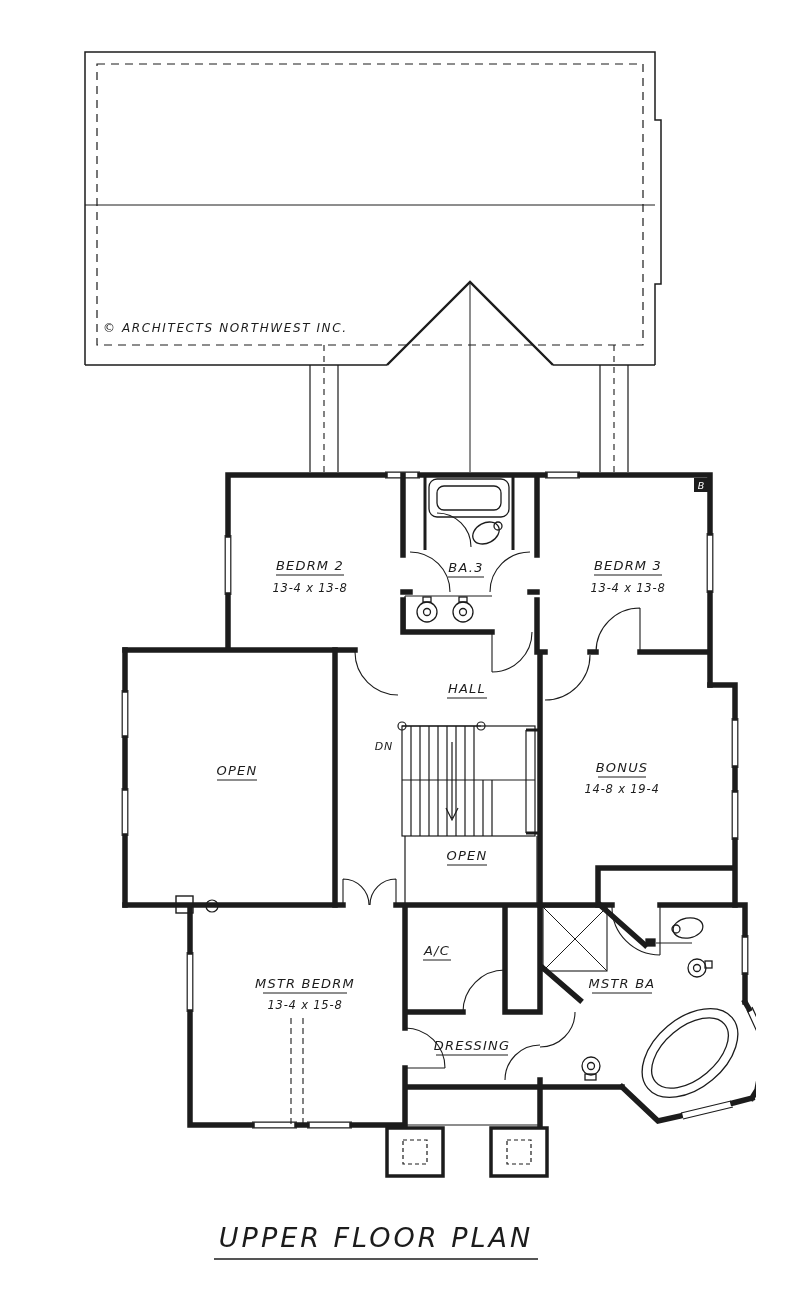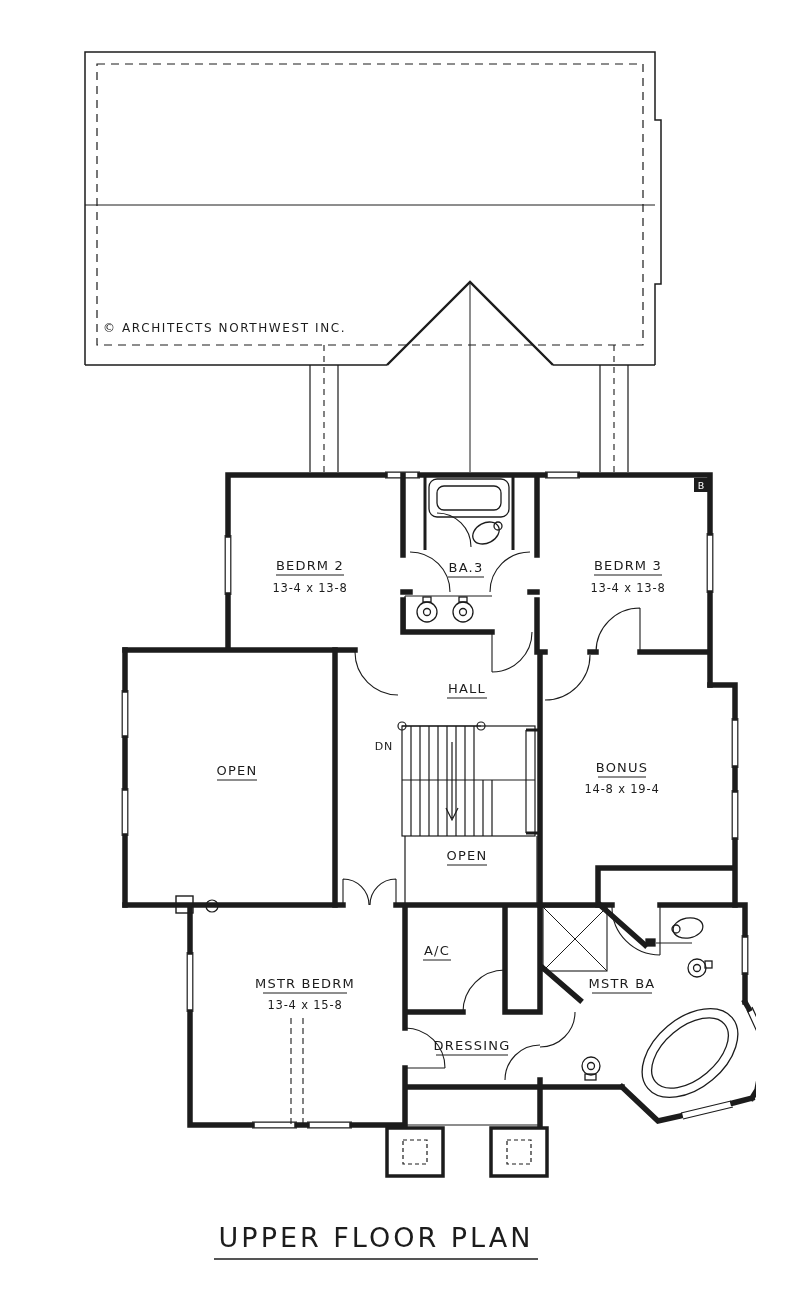--- a/index.html
+++ b/index.html
@@ -1,16 +1,16 @@
 <!DOCTYPE html>
 <html><head>
 <meta charset="utf-8">
 <style>
   html,body{margin:0;padding:0;background:#ffffff;}
-  .page{position:relative;width:756px;height:1297px;background:#ffffff;overflow:hidden;}
+  .page{position:relative;width:756px;height:1297px;background:#ffffff;overflow:hidden;font-style:italic;}
   svg{display:block;}
   .lbl{font-family:"DejaVu Sans",sans-serif;font-size:13px;letter-spacing:1.2px;fill:#1c1c1c;text-anchor:middle;}
   .dims{font-family:"DejaVu Sans",sans-serif;font-size:11.5px;letter-spacing:0.8px;fill:#1c1c1c;text-anchor:middle;}
   .small{font-family:"DejaVu Sans",sans-serif;font-size:11px;letter-spacing:0.8px;fill:#1c1c1c;text-anchor:middle;}
   .copyright{font-family:"DejaVu Sans",sans-serif;font-size:12px;letter-spacing:1.6px;fill:#1c1c1c;text-anchor:start;}
   .title{font-family:"DejaVu Sans",sans-serif;font-size:27px;letter-spacing:3px;fill:#1c1c1c;text-anchor:middle;}
   .marker-txt{font-family:"DejaVu Sans",sans-serif;font-size:9.5px;fill:#ffffff;text-anchor:middle;}
 </style>
 </head>
 <body>

